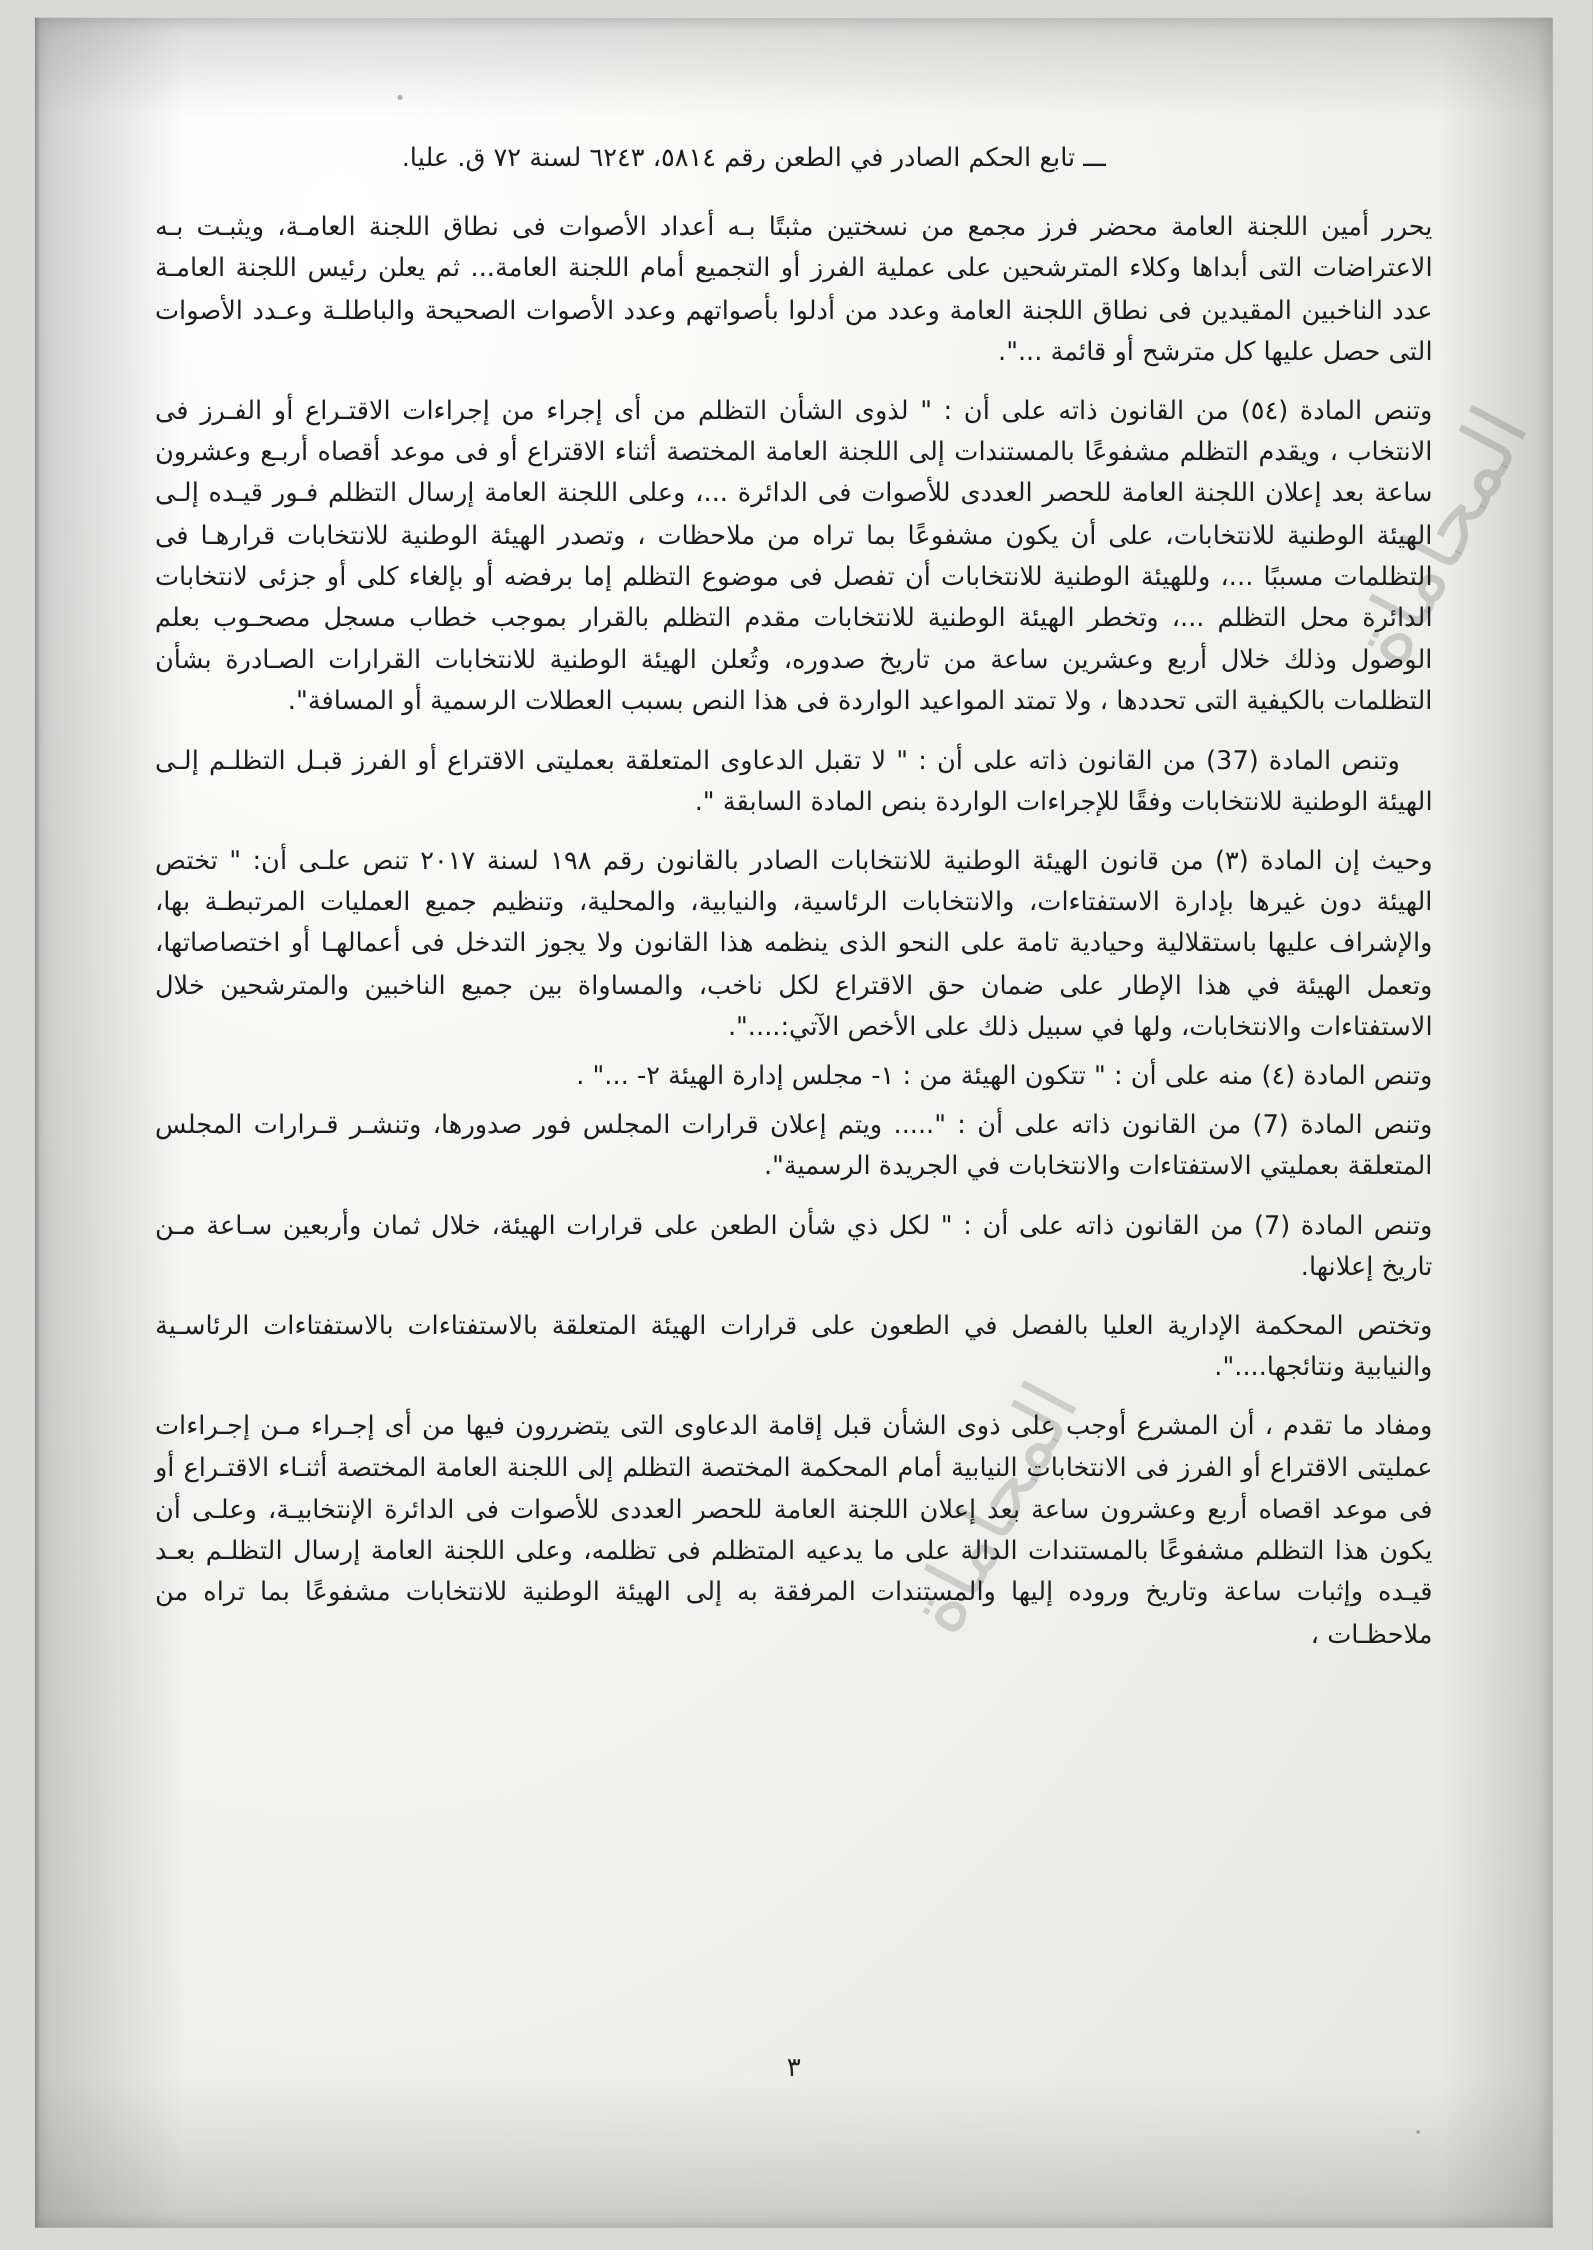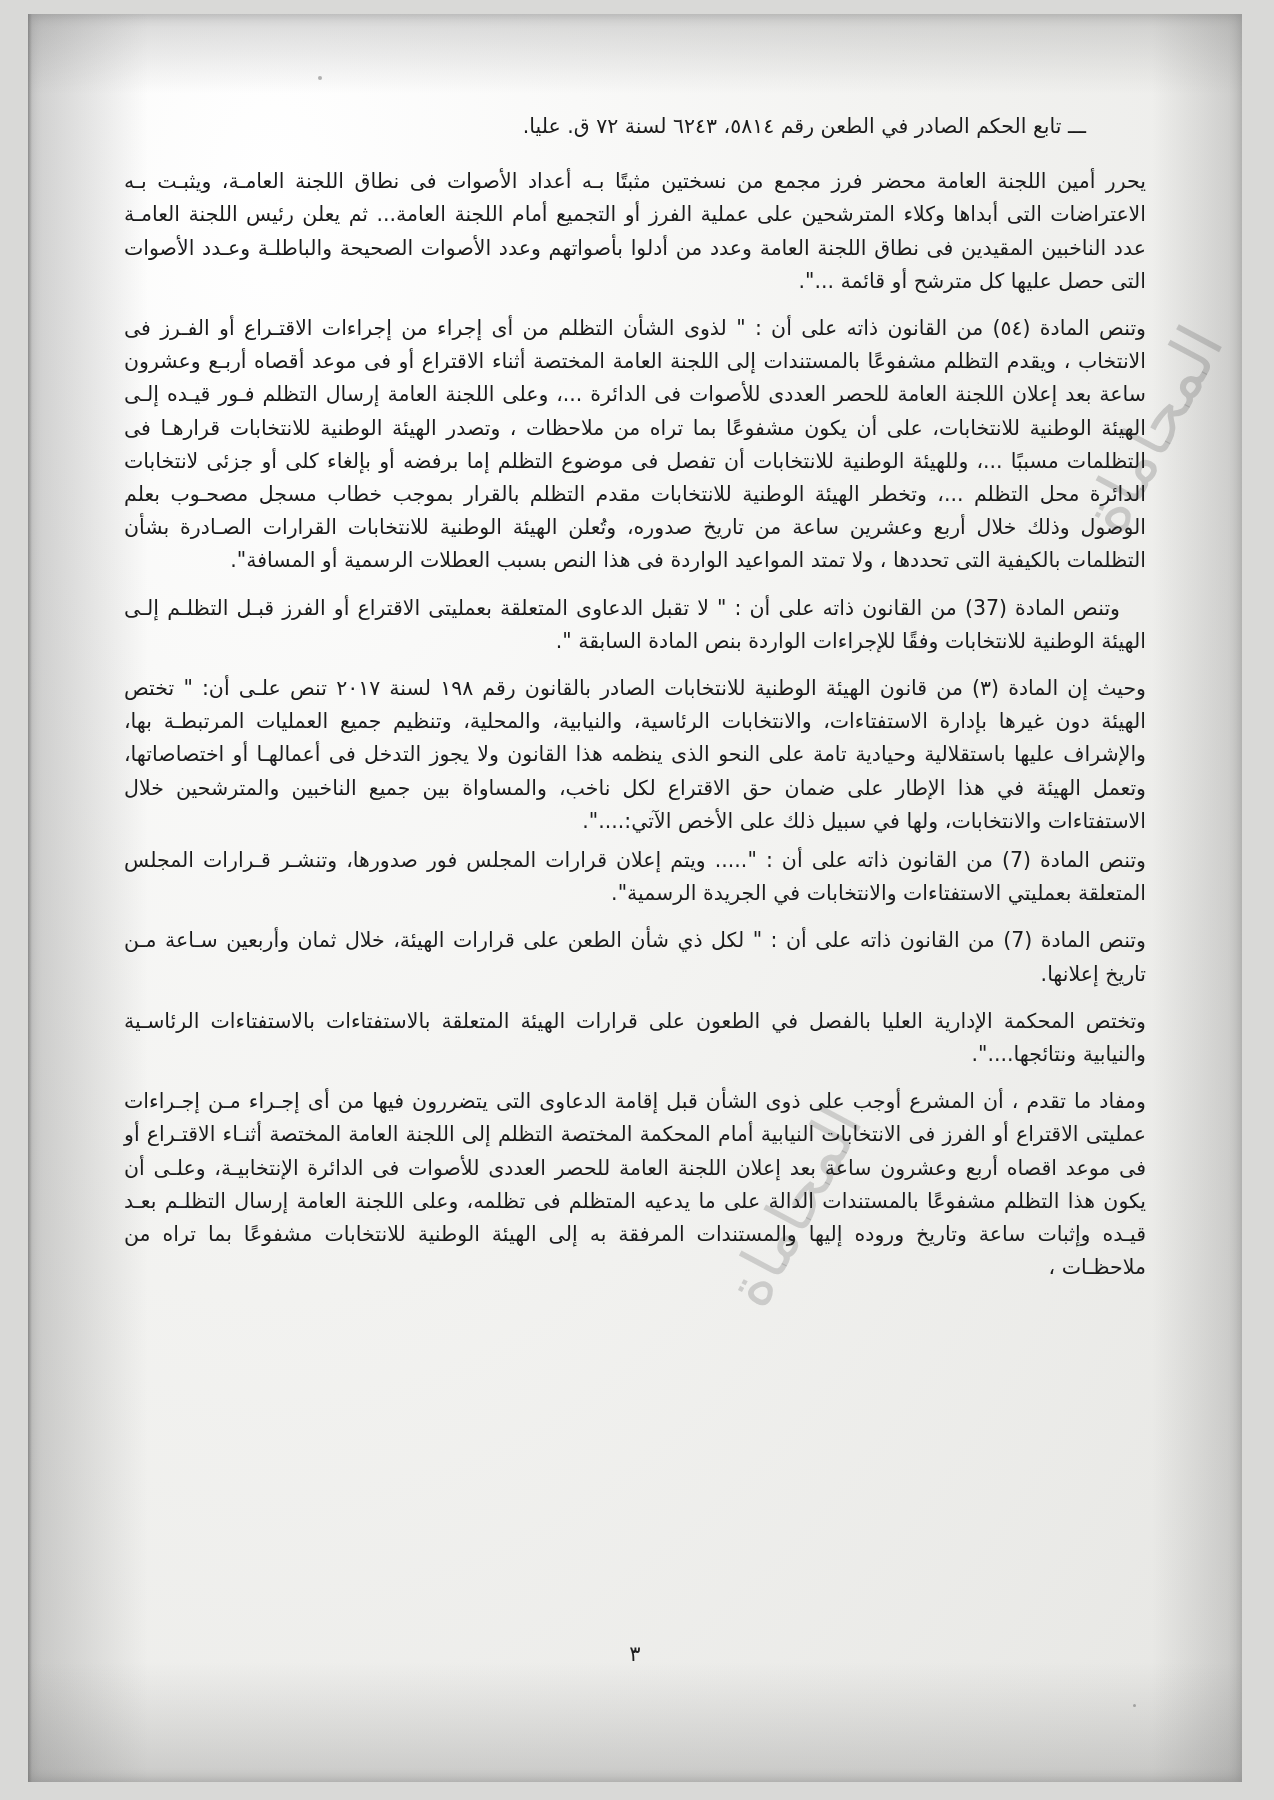--- a/index.html
+++ b/index.html
@@ -93,20 +93,21 @@
     top: 96px;
     width: 1026px;
     color: #1b1b1b;
     font-size: 20.5px;
     line-height: 1.62;
     text-align: justify;
     text-justify: inter-word;
   }
 
   .header-line {
+    text-align: center;
     font-size: 20.5px;
     margin: 0 0 22px 0;
     padding-right: 60px;
     letter-spacing: 0px;
   }
 
   p.para {
     margin: 0 0 6px 4px;
     text-indent: 0;
   }
@@ -154,20 +155,21 @@
     <div class="speck" style="left:1105px; top:1690px; width:3px; height:3px;"></div>
 
     <div class="content">
 
       <div class="header-line">ـــ تابع الحكم الصادر في الطعن رقم ٥٨١٤، ٦٢٤٣ لسنة ٧٢ ق. عليا.</div>
 
       <p class="para">يحرر أمين اللجنة العامة محضر فرز مجمع من نسختين مثبتًا بـه أعداد الأصوات فى نطاق اللجنة العامـة، ويثبـت بـه الاعتراضات التى أبداها وكلاء المترشحين على عملية الفرز أو التجميع أمام اللجنة العامة... ثم يعلن رئيس اللجنة العامـة عدد الناخبين المقيدين فى نطاق اللجنة العامة وعدد من أدلوا بأصواتهم وعدد الأصوات الصحيحة والباطلـة وعـدد الأصوات التى حصل عليها كل مترشح أو قائمة ...".</p>
       <p class="para gap">وتنص المادة (٥٤) من القانون ذاته على أن : " لذوى الشأن التظلم من أى إجراء من إجراءات الاقتـراع أو الفـرز فى الانتخاب ، ويقدم التظلم مشفوعًا بالمستندات إلى اللجنة العامة المختصة أثناء الاقتراع أو فى موعد أقصاه أربـع وعشرون ساعة بعد إعلان اللجنة العامة للحصر العددى للأصوات فى الدائرة ...، وعلى اللجنة العامة إرسال التظلم فـور قيـده إلـى الهيئة الوطنية للانتخابات، على أن يكون مشفوعًا بما تراه من ملاحظات ، وتصدر الهيئة الوطنية للانتخابات قرارهـا فى التظلمات مسببًا ...، وللهيئة الوطنية للانتخابات أن تفصل فى موضوع التظلم إما برفضه أو بإلغاء كلى أو جزئى لانتخابات الدائرة محل التظلم ...، وتخطر الهيئة الوطنية للانتخابات مقدم التظلم بالقرار بموجب خطاب مسجل مصحـوب بعلم الوصول وذلك خلال أربع وعشرين ساعة من تاريخ صدوره، وتُعلن الهيئة الوطنية للانتخابات القرارات الصـادرة بشأن التظلمات بالكيفية التى تحددها ، ولا تمتد المواعيد الواردة فى هذا النص بسبب العطلات الرسمية أو المسافة".</p>
       <p class="para gap indent">وتنص المادة (37) من القانون ذاته على أن : " لا تقبل الدعاوى المتعلقة بعمليتى الاقتراع أو الفرز قبـل التظلـم إلـى الهيئة الوطنية للانتخابات وفقًا للإجراءات الواردة بنص المادة السابقة ".</p>
       <p class="para gap">وحيث إن المادة (٣) من قانون الهيئة الوطنية للانتخابات الصادر بالقانون رقم ١٩٨ لسنة ٢٠١٧ تنص علـى أن: " تختص الهيئة دون غيرها بإدارة الاستفتاءات، والانتخابات الرئاسية، والنيابية، والمحلية، وتنظيم جميع العمليات المرتبطـة بها، والإشراف عليها باستقلالية وحيادية تامة على النحو الذى ينظمه هذا القانون ولا يجوز التدخل فى أعمالهـا أو اختصاصاتها، وتعمل الهيئة في هذا الإطار على ضمان حق الاقتراع لكل ناخب، والمساواة بين جميع الناخبين والمترشحين خلال الاستفتاءات والانتخابات، ولها في سبيل ذلك على الأخص الآتي:....".</p>
+      <p class="para">وتنص المادة (٤) منه على أن : " تتكون الهيئة من : ١- مجلس إدارة الهيئة ٢- ..." .</p>
       <p class="para">وتنص المادة (7) من القانون ذاته على أن : "..... ويتم إعلان قرارات المجلس فور صدورها، وتنشـر قـرارات المجلس المتعلقة بعمليتي الاستفتاءات والانتخابات في الجريدة الرسمية".</p>
       <p class="para gap">وتنص المادة (7) من القانون ذاته على أن : " لكل ذي شأن الطعن على قرارات الهيئة، خلال ثمان وأربعين سـاعة مـن تاريخ إعلانها.</p>
       <p class="para gap">وتختص المحكمة الإدارية العليا بالفصل في الطعون على قرارات الهيئة المتعلقة بالاستفتاءات بالاستفتاءات الرئاسـية والنيابية ونتائجها....".</p>
       <p class="para gap">ومفاد ما تقدم ، أن المشرع أوجب على ذوى الشأن قبل إقامة الدعاوى التى يتضررون فيها من أى إجـراء مـن إجـراءات عمليتى الاقتراع أو الفرز فى الانتخابات النيابية أمام المحكمة المختصة التظلم إلى اللجنة العامة المختصة أثنـاء الاقتـراع أو فى موعد اقصاه أربع وعشرون ساعة بعد إعلان اللجنة العامة للحصر العددى للأصوات فى الدائرة الإنتخابيـة، وعلـى أن يكون هذا التظلم مشفوعًا بالمستندات الدالة على ما يدعيه المتظلم فى تظلمه، وعلى اللجنة العامة إرسال التظلـم بعـد قيـده وإثبات ساعة وتاريخ وروده إليها والمستندات المرفقة به إلى الهيئة الوطنية للانتخابات مشفوعًا بما تراه من ملاحظـات ،</p>
 
     </div>
 
     <div class="page-number">٣</div>
 
   </div>

